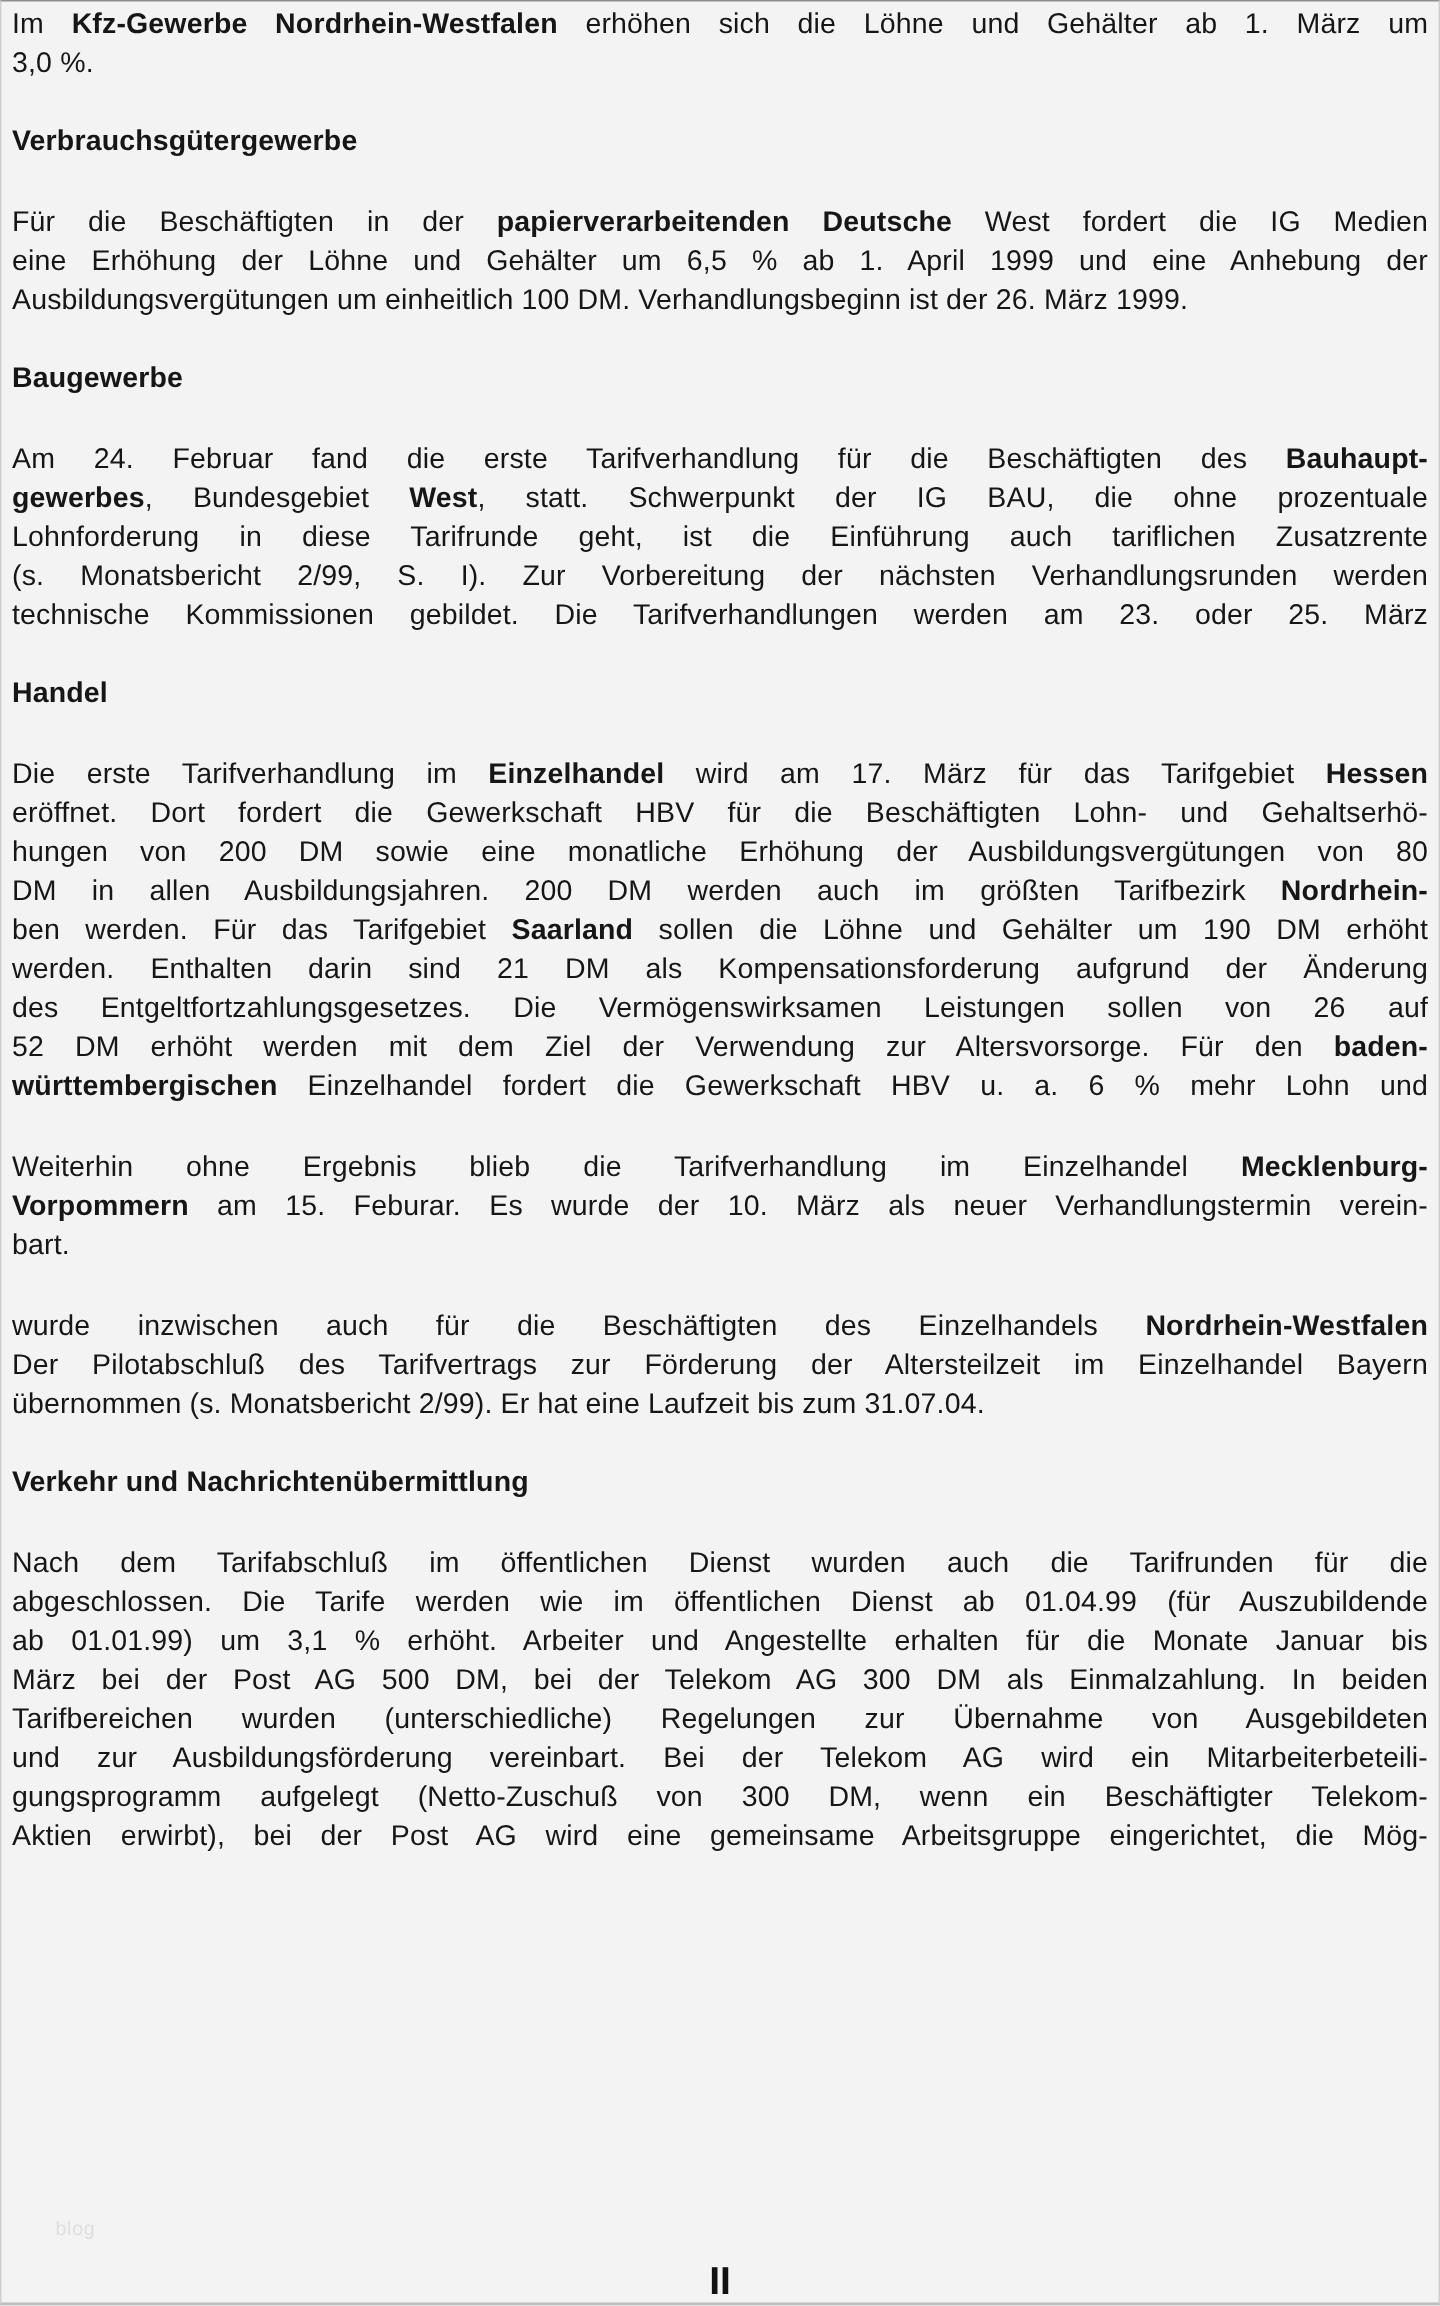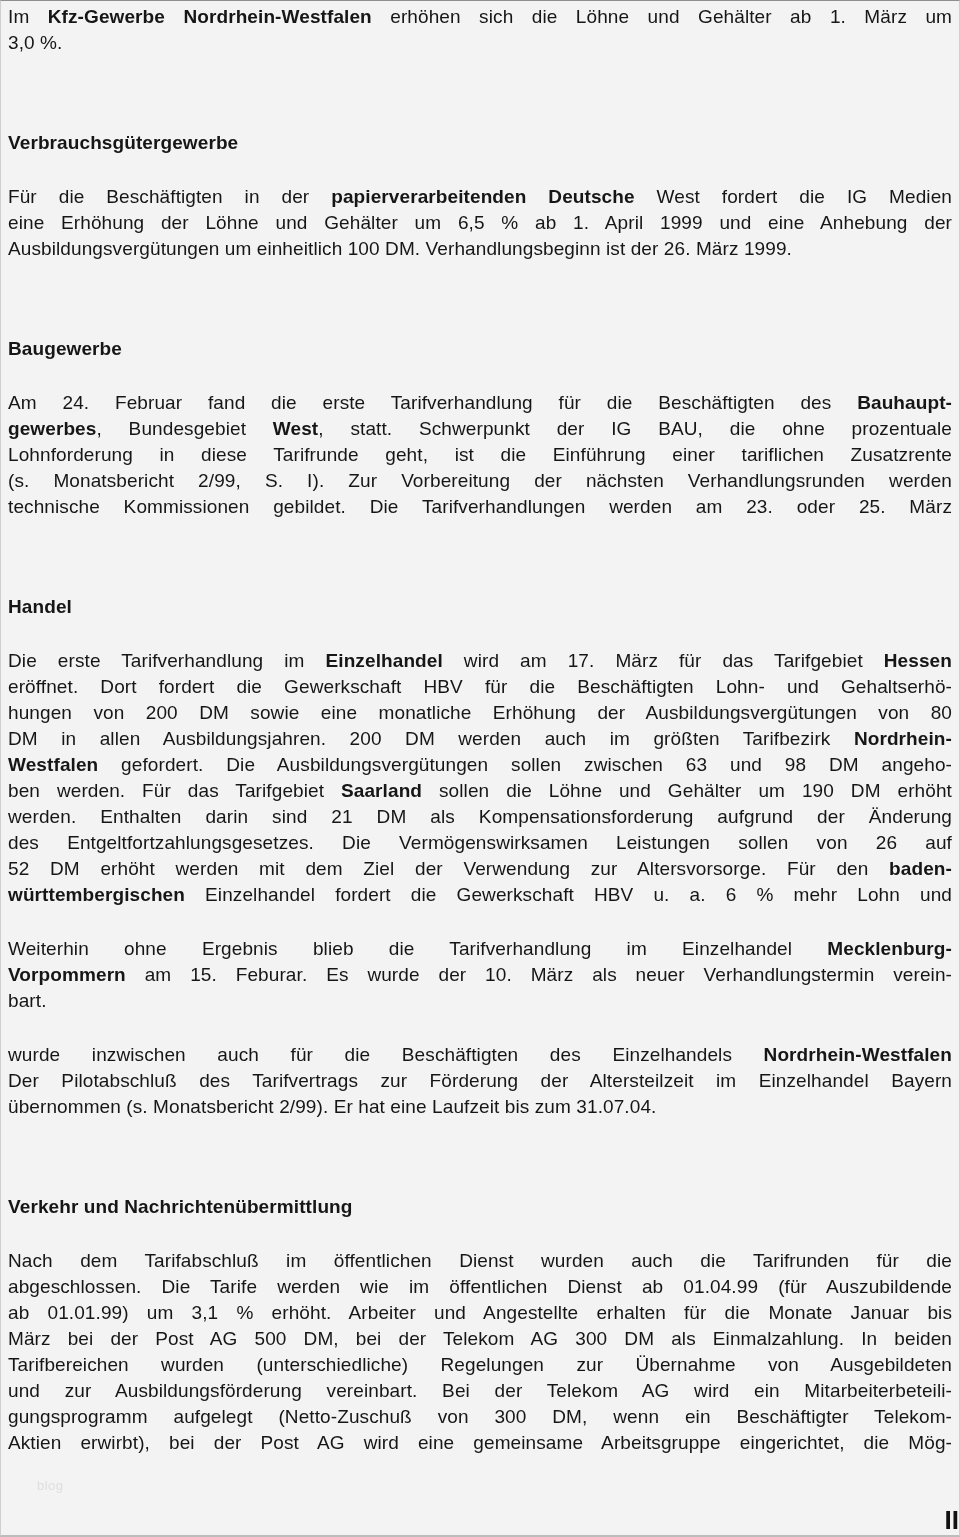--- a/index.html
+++ b/index.html
@@ -22,21 +22,21 @@
   .content {
     padding: 3px 7px 0 7px;
   }
   .block {
     font-size: 19px;
     line-height: 26px;
     letter-spacing: 0.1px;
   }
   .block.heading {
     font-weight: bold;
-    margin-top: 74px;
+    margin-top: 26px;
   }
   .block.paragraph {
     margin-top: 28px;
   }
   .content > .block:first-child { margin-top: 0; }
   .line {
     text-align: justify;
     text-justify: inter-word;
   }
   .line.j {
@@ -49,21 +49,21 @@
     top: 1477px;
     font-size: 13px;
     letter-spacing: 0.5px;
     color: var(--watermark-color, #dedede);
   }
   .pagenum {
     position: absolute;
     left: 0;
     right: 0;
     top: 1504px;
-    text-align: right;
+    text-align: center;
     font-weight: bold;
     font-size: 26px;
     line-height: 30px;
     color: #111111;
   }
 </style>
 </head>
 <body>
 
 <div class="page">
@@ -79,33 +79,32 @@
         <div class="line j"><span>Für die Beschäftigten in der </span><span class="b">papierverarbeitenden Deutsche</span><span> West fordert die IG Medien</span></div>
         <div class="line j"><span>eine Erhöhung der Löhne und Gehälter um 6,5 % ab 1. April 1999 und eine Anhebung der</span></div>
         <div class="line"><span>Ausbildungsvergütungen um einheitlich 100 DM. Verhandlungsbeginn ist der 26. März 1999.</span></div>
       </div>
       <div class="block heading">
         <div class="line"><span class="b">Baugewerbe</span></div>
       </div>
       <div class="block paragraph">
         <div class="line j"><span>Am 24. Februar fand die erste Tarifverhandlung für die Beschäftigten des </span><span class="b">Bauhaupt-</span></div>
         <div class="line j"><span class="b">gewerbes</span><span>, Bundesgebiet </span><span class="b">West</span><span>, statt. Schwerpunkt der IG BAU, die ohne prozentuale</span></div>
-        <div class="line j"><span>Lohnforderung in diese Tarifrunde geht, ist die Einführung einer tariflichen Zusatzrente</span></div>
+        <div class="line j"><span>Lohnforderung in diese Tarifrunde geht, ist die Einführung auch tariflichen Zusatzrente</span></div>
         <div class="line j"><span>(s. Monatsbericht 2/99, S. I). Zur Vorbereitung der nächsten Verhandlungsrunden werden</span></div>
         <div class="line j"><span>technische Kommissionen gebildet. Die Tarifverhandlungen werden am 23. oder 25. März</span></div>
       </div>
       <div class="block heading">
         <div class="line"><span class="b">Handel</span></div>
       </div>
       <div class="block paragraph">
         <div class="line j"><span>Die erste Tarifverhandlung im </span><span class="b">Einzelhandel</span><span> wird am 17. März für das Tarifgebiet </span><span class="b">Hessen</span></div>
         <div class="line j"><span>eröffnet. Dort fordert die Gewerkschaft HBV für die Beschäftigten Lohn- und Gehaltserhö-</span></div>
         <div class="line j"><span>hungen von 200 DM sowie eine monatliche Erhöhung der Ausbildungsvergütungen von 80</span></div>
         <div class="line j"><span>DM in allen Ausbildungsjahren. 200 DM werden auch im größten Tarifbezirk </span><span class="b">Nordrhein-</span></div>
-        <div class="line j"><span class="b">Westfalen</span><span> gefordert. Die Ausbildungsvergütungen sollen zwischen 63 und 98 DM angeho-</span></div>
         <div class="line j"><span>ben werden. Für das Tarifgebiet </span><span class="b">Saarland</span><span> sollen die Löhne und Gehälter um 190 DM erhöht</span></div>
         <div class="line j"><span>werden. Enthalten darin sind 21 DM als Kompensationsforderung aufgrund der Änderung</span></div>
         <div class="line j"><span>des Entgeltfortzahlungsgesetzes. Die Vermögenswirksamen Leistungen sollen von 26 auf</span></div>
         <div class="line j"><span>52 DM erhöht werden mit dem Ziel der Verwendung zur Altersvorsorge. Für den </span><span class="b">baden-</span></div>
         <div class="line j"><span class="b">württembergischen</span><span> Einzelhandel fordert die Gewerkschaft HBV u. a. 6 % mehr Lohn und</span></div>
       </div>
       <div class="block paragraph">
         <div class="line j"><span>Weiterhin ohne Ergebnis blieb die Tarifverhandlung im Einzelhandel </span><span class="b">Mecklenburg-</span></div>
         <div class="line j"><span class="b">Vorpommern</span><span> am 15. Feburar. Es wurde der 10. März als neuer Verhandlungstermin verein-</span></div>
         <div class="line"><span>bart.</span></div>

